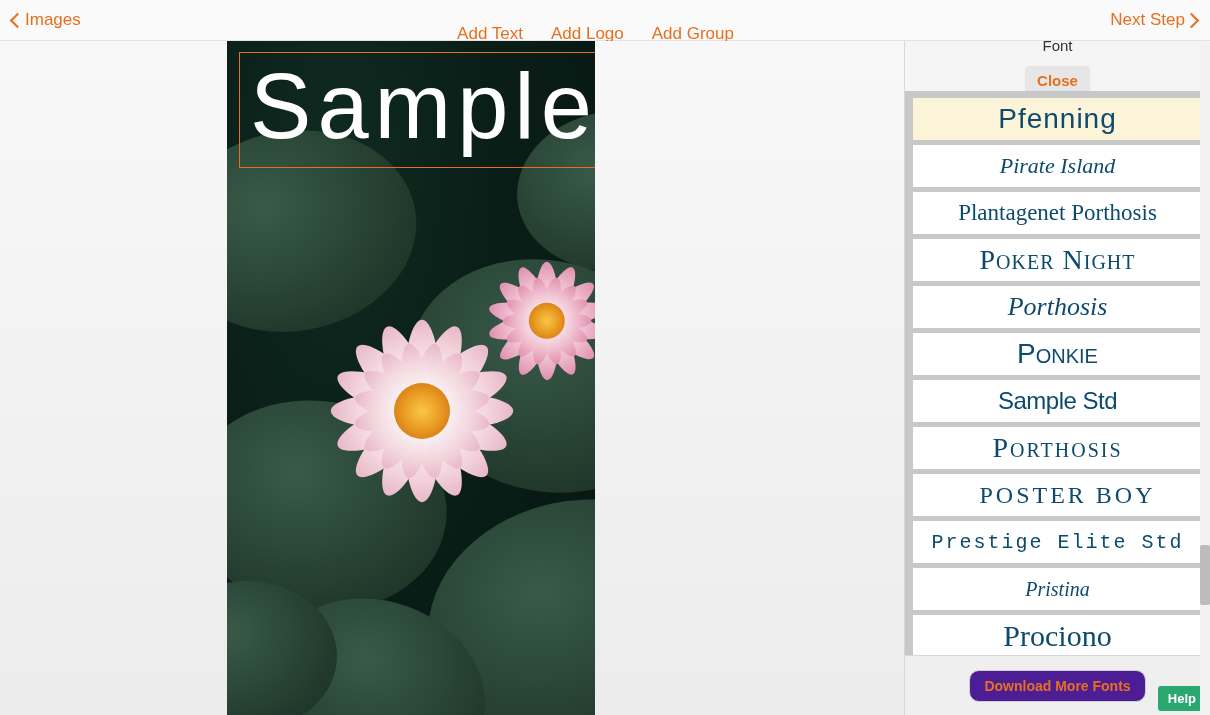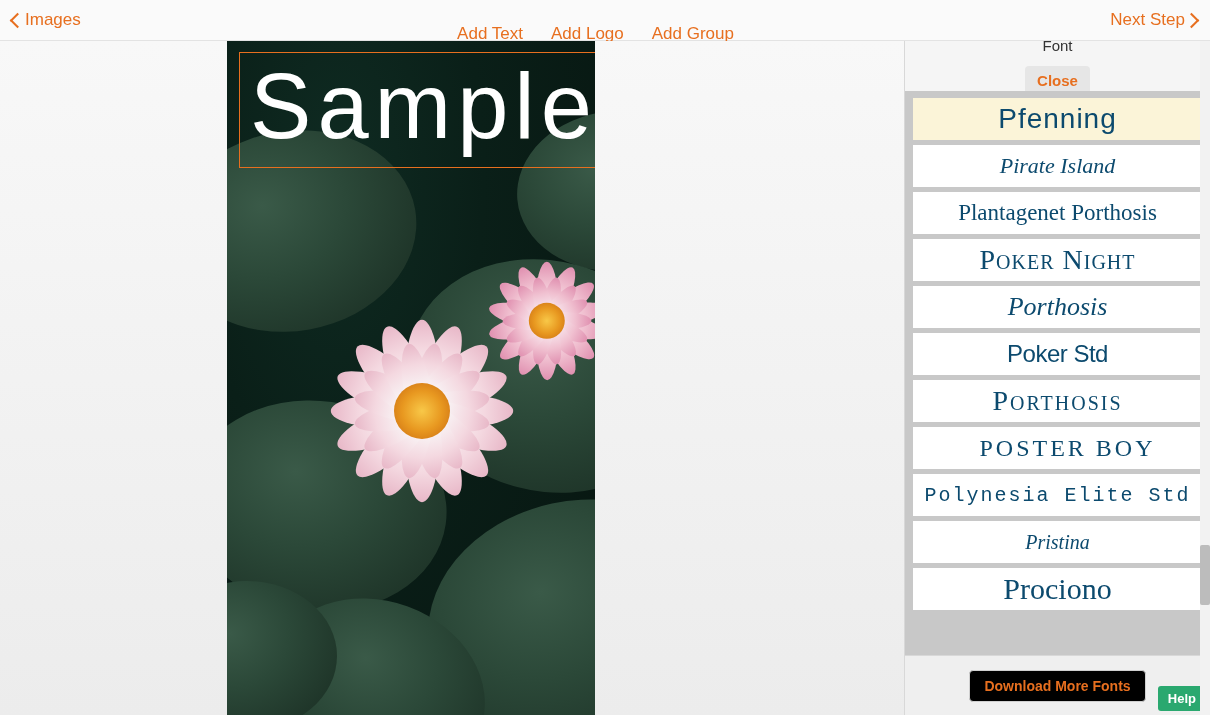--- a/index.html
+++ b/index.html
@@ -256,23 +256,23 @@
 .panel-footer {
   height: 60px;
   background: #efefef;
   display: flex;
   align-items: center;
   justify-content: center;
   border-top: 1px solid #d8d8d8;
 }
 
 .download-button {
-  background: #000000;
+  background: #4c1d95;
   border: 1px solid #d0d0d0;
-  border-radius: 4px;
+  border-radius: 10px;
   padding: 7px 14px;
   color: #E76F1F;
   font-size: 14px;
   font-weight: 600;
   cursor: pointer;
 }
 
 .help-button {
   position: absolute;
   bottom: 4px;
@@ -411,24 +411,25 @@
     <div class="panel-header">
       <span class="panel-title">Font</span>
       <button class="close-button">Close</button>
     </div>
     <div class="font-list" id="font-list">
         <div class="font-item font-pfenning selected">Pfenning</div>
         <div class="font-item font-pirate">Pirate Island</div>
         <div class="font-item font-plantagenet">Plantagenet Porthosis</div>
         <div class="font-item font-poker">Poker Night</div>
         <div class="font-item font-polynesia">Porthosis</div>
-        <div class="font-item font-poplar">Poker Std</div>
+        <div class="font-item font-ponkie">Ponkie</div>
+        <div class="font-item font-poplar">Sample Std</div>
         <div class="font-item font-porthosis">Porthosis</div>
         <div class="font-item font-poster">POSTER BOY</div>
-        <div class="font-item font-prestige">Polynesia Elite Std</div>
+        <div class="font-item font-prestige">Prestige Elite Std</div>
         <div class="font-item font-pristina">Pristina</div>
         <div class="font-item font-prociono">Prociono</div>
       </div>
     <div class="panel-footer">
       <button class="download-button">Download More Fonts</button>
     </div>
     <div class="help-button">Help</div>
   </div>
 </div>
 

